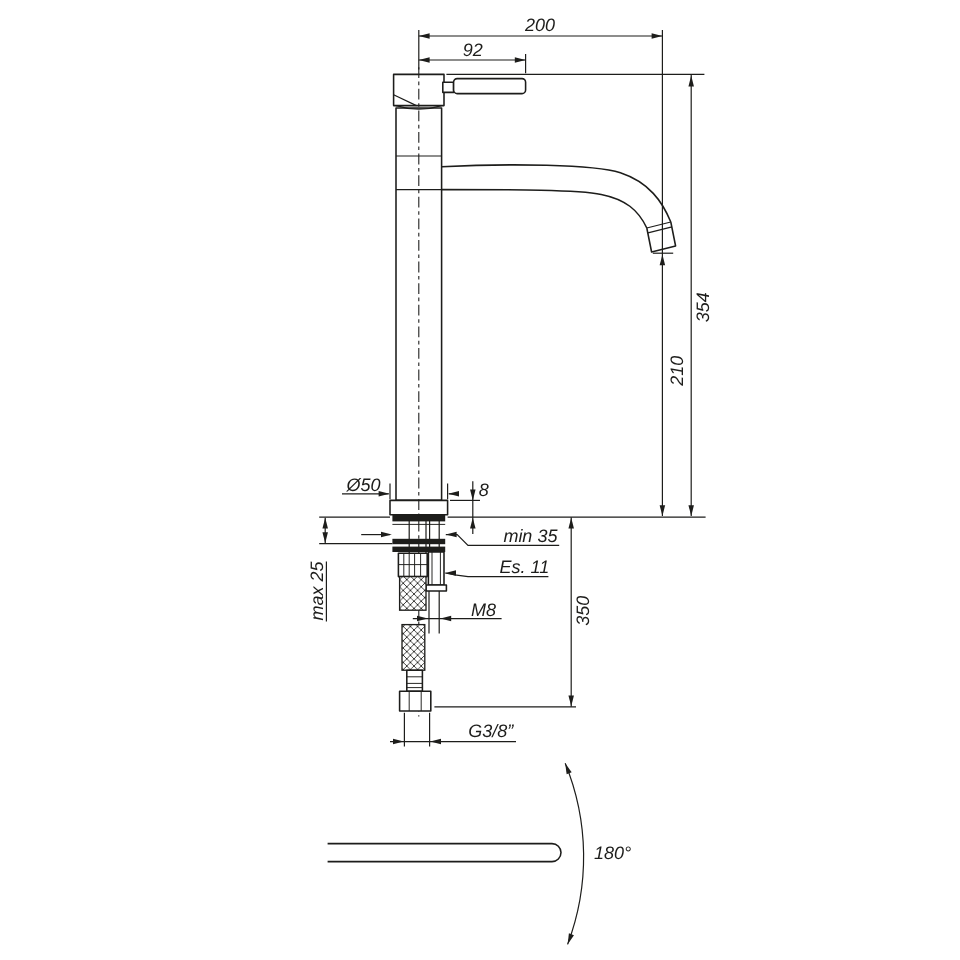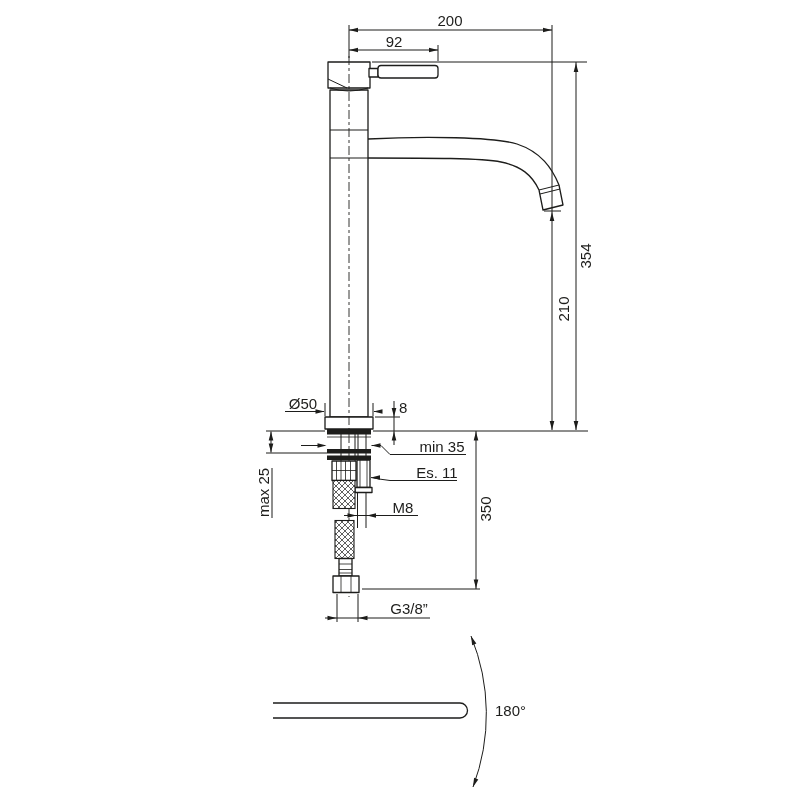--- a/index.html
+++ b/index.html
@@ -1,16 +1,16 @@
 <!DOCTYPE html>
 <html><head>
 <meta charset="utf-8">
 <style>
   html,body{margin:0;padding:0;background:#ffffff;}
-  .page{position:relative;width:800px;height:800px;background:#ec4899;overflow:hidden;}
+  .page{position:relative;width:800px;height:800px;background:#ec4899;overflow:hidden;font-style:italic;}
   svg{display:block;}
   .ol{fill:none;stroke:#1d1d1b;stroke-width:1.3;stroke-linejoin:round;stroke-linecap:butt;}
   .olw{fill:#ffffff;stroke:#1d1d1b;stroke-width:1.3;stroke-linejoin:round;}
   .thin{fill:none;stroke:#1d1d1b;stroke-width:0.8;}
   .dim{fill:none;stroke:#1d1d1b;stroke-width:1;}
   .solid{fill:#1d1d1b;stroke:none;}
   .cl{fill:none;stroke:#1d1d1b;stroke-width:0.9;stroke-dasharray:9 3 3 3;}
   .ah{fill:#1d1d1b;stroke:none;}
   text{font-family:"Liberation Sans","DejaVu Sans",sans-serif;font-size:15px;fill:#1d1d1b;}
 </style>

